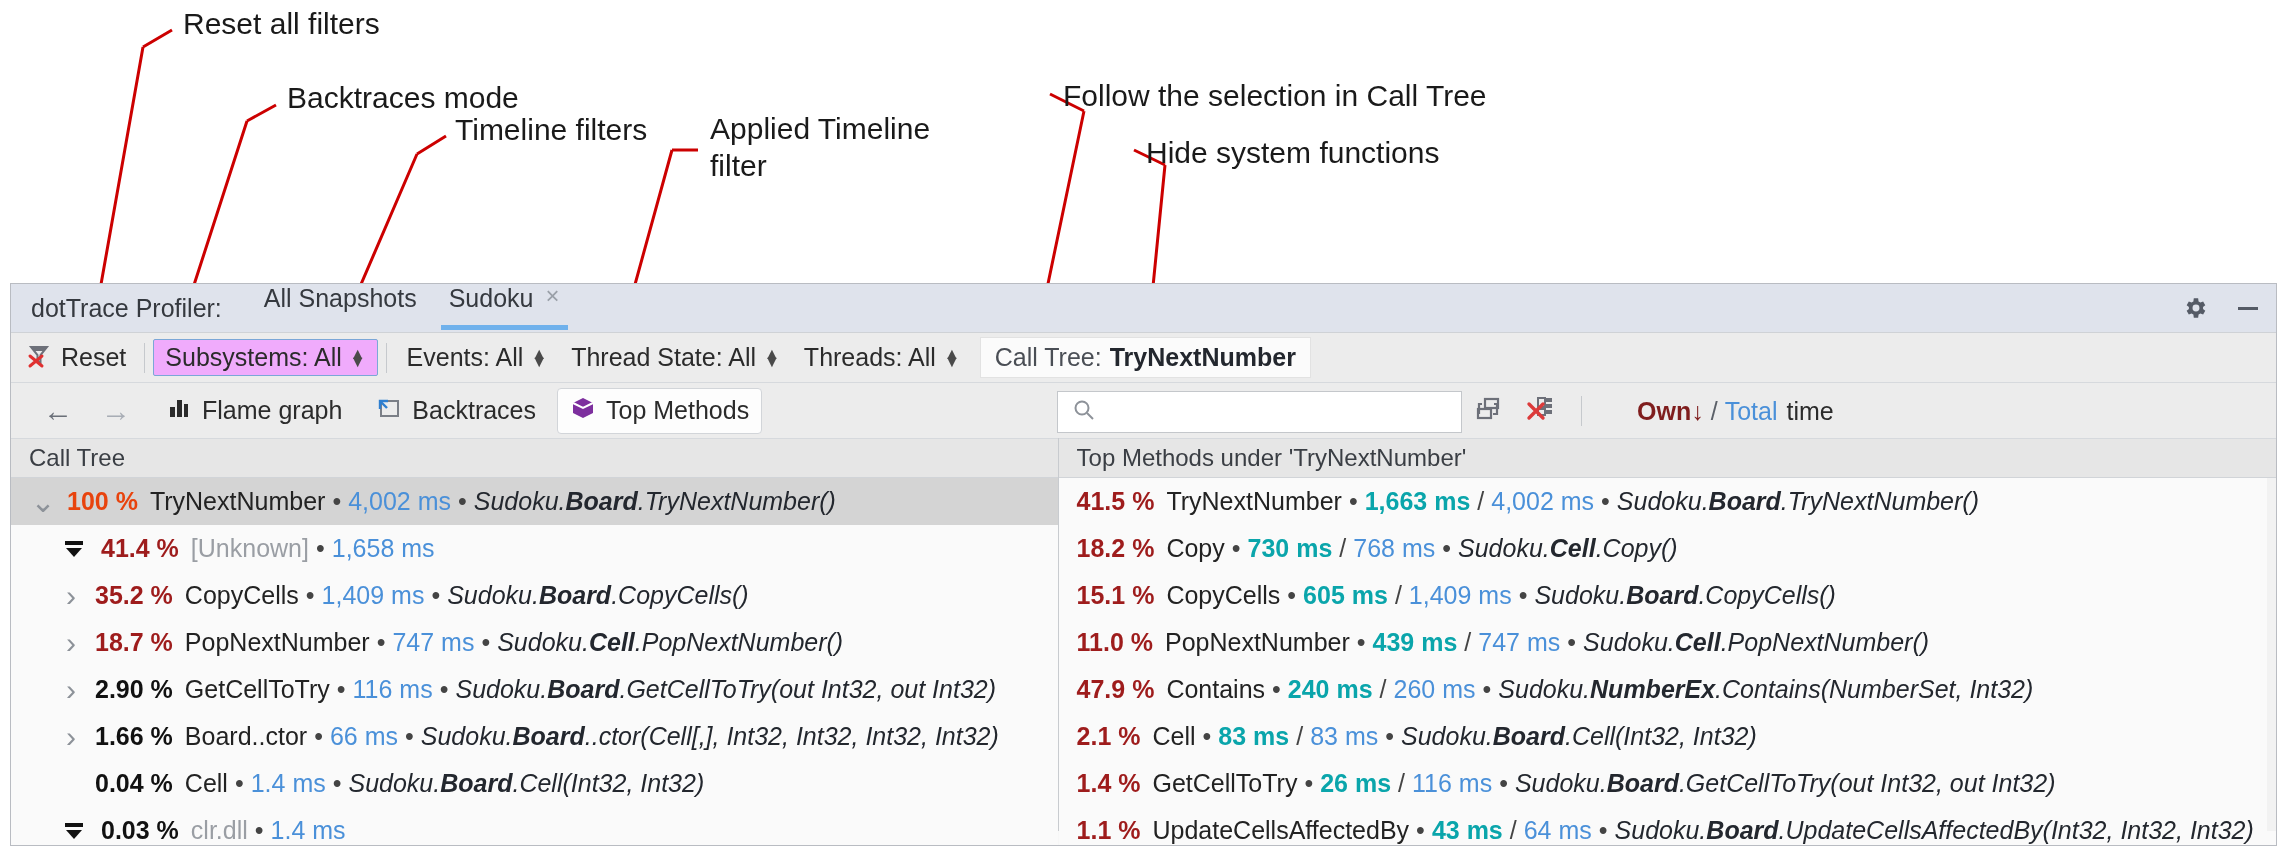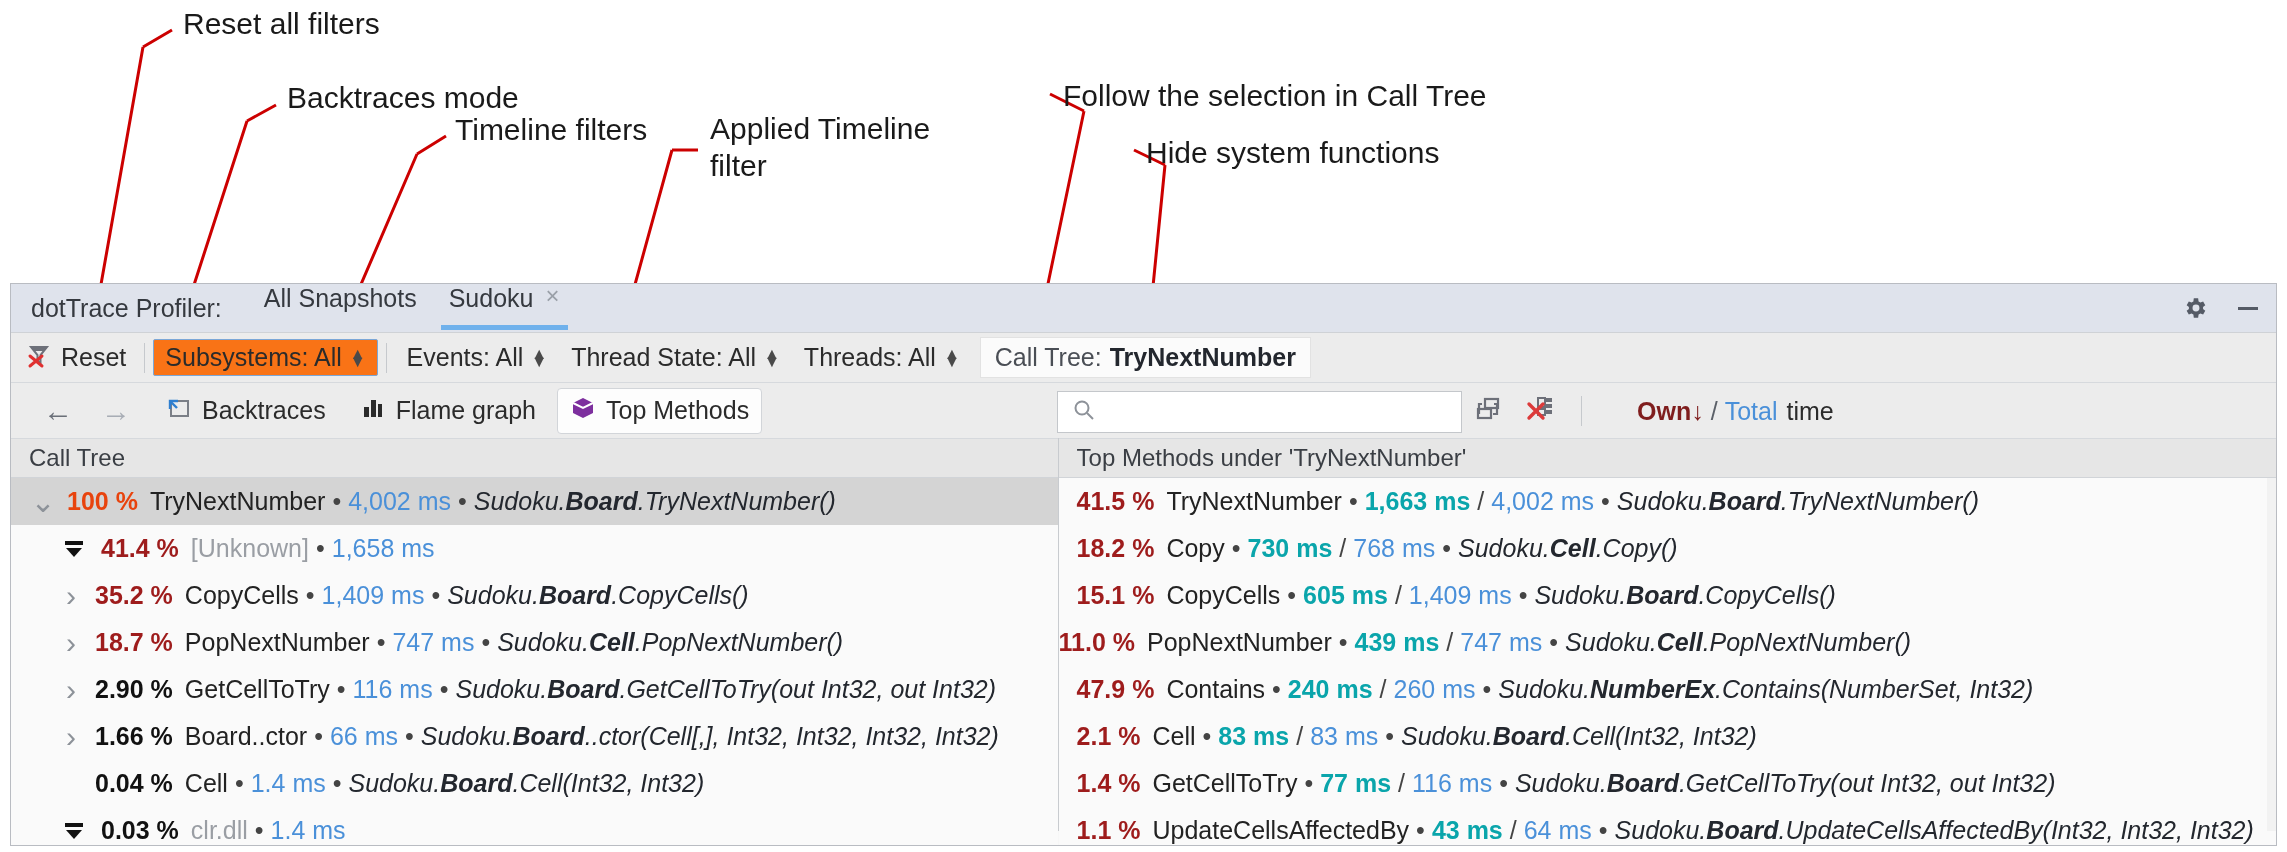--- a/index.html
+++ b/index.html
@@ -121,21 +121,21 @@
   .filter-chip {
     display: flex;
     align-items: center;
     gap: 8px;
     font-size: 25px;
     color: #2b2b2b;
     padding: 4px 12px;
     white-space: nowrap;
   }
   .filter-chip.focused {
-    background: #f97316;
+    background: #f0abfc;
     border: 1px solid #7ba7d7;
     border-radius: 2px;
     padding: 3px 11px;
   }
   .spinner {
     display: inline-flex;
     flex-direction: column;
     justify-content: center;
     line-height: 0.5;
     font-size: 16px;
@@ -408,37 +408,37 @@
       </div>
     </div>
 
     <div class="viewbar">
       <span class="nav-arrow">←</span>
       <span class="nav-arrow dim">→</span>
 
       <div class="view-btn">
         <span>
           <svg width="26" height="26" viewBox="0 0 26 26">
+            <rect x="4" y="12" width="5" height="10" fill="#2b2b2b"></rect>
+            <rect x="11" y="5" width="5" height="17" fill="#2b2b2b"></rect>
+            <rect x="18" y="9" width="4" height="13" fill="#2b2b2b"></rect>
+          </svg>
+        </span>
+        <span>Flame graph</span>
+      </div>
+
+      <div class="view-btn">
+        <span>
+          <svg width="26" height="26" viewBox="0 0 26 26">
             <rect x="5" y="6" width="17" height="15" fill="none" stroke="#7b7f87" stroke-width="2"></rect>
             <path d="M12 6 L4 6 L4 14" fill="none" stroke="#2f7fd0" stroke-width="2.4"></path>
             <path d="M4 6 L11 13" stroke="#2f7fd0" stroke-width="2.4"></path>
           </svg>
         </span>
         <span>Backtraces</span>
-      </div>
-
-      <div class="view-btn">
-        <span>
-          <svg width="26" height="26" viewBox="0 0 26 26">
-            <rect x="4" y="12" width="5" height="10" fill="#2b2b2b"></rect>
-            <rect x="11" y="5" width="5" height="17" fill="#2b2b2b"></rect>
-            <rect x="18" y="9" width="4" height="13" fill="#2b2b2b"></rect>
-          </svg>
-        </span>
-        <span>Flame graph</span>
       </div>
 
       <div class="view-btn selected">
         <span>
           <svg width="26" height="26" viewBox="0 0 26 26">
             <path d="M13 3 L23 8 L23 18 L13 23 L3 18 L3 8 Z" fill="#7d2f9e"></path>
             <path d="M3 8 L13 13 L23 8" fill="none" stroke="#ffffff" stroke-width="2"></path>
           </svg>
         </span>
         <span>Top Methods</span>
@@ -605,21 +605,21 @@
             <div class="row" style="padding-left: 18px;">
               <span class="pct warm">15.1 %</span>
               <span>CopyCells</span>
               <span class="dot">•</span>
               <span class="tm-own">605 ms</span>
               <span class="dot">/</span>
               <span class="tm-total">1,409 ms</span>
               <span class="dot">•</span>
               <span class="ns"><span>Sudoku.</span><b>Board</b><span>.CopyCells()</span></span>
             </div>
-            <div class="row" style=" align-items: center;">
+            <div class="row" style="padding-left: 18px; align-items: center;">
               <span class="pct warm">11.0 %</span>
               <span>PopNextNumber</span>
               <span class="dot">•</span>
               <span class="tm-own">439 ms</span>
               <span class="dot">/</span>
               <span class="tm-total">747 ms</span>
               <span class="dot">•</span>
               <span class="ns"><span>Sudoku.</span><b>Cell</b><span>.PopNextNumber()</span></span>
             </div>
             <div class="row" style="padding-left: 18px;">
@@ -639,21 +639,21 @@
               <span class="tm-own">83 ms</span>
               <span class="dot">/</span>
               <span class="tm-total">83 ms</span>
               <span class="dot">•</span>
               <span class="ns"><span>Sudoku.</span><b>Board</b><span>.Cell(Int32, Int32)</span></span>
             </div>
             <div class="row" style="padding-left: 18px;">
               <span class="pct warm">1.4 %</span>
               <span>GetCellToTry</span>
               <span class="dot">•</span>
-              <span class="tm-own">77 ms</span>
+              <span class="tm-own">26 ms</span>
               <span class="dot">/</span>
               <span class="tm-total">116 ms</span>
               <span class="dot">•</span>
               <span class="ns"><span>Sudoku.</span><b>Board</b><span>.GetCellToTry(out Int32, out Int32)</span></span>
             </div>
             <div class="row" style="padding-left: 18px;">
               <span class="pct warm">1.1 %</span>
               <span>UpdateCellsAffectedBy</span>
               <span class="dot">•</span>
               <span class="tm-own">43 ms</span>

